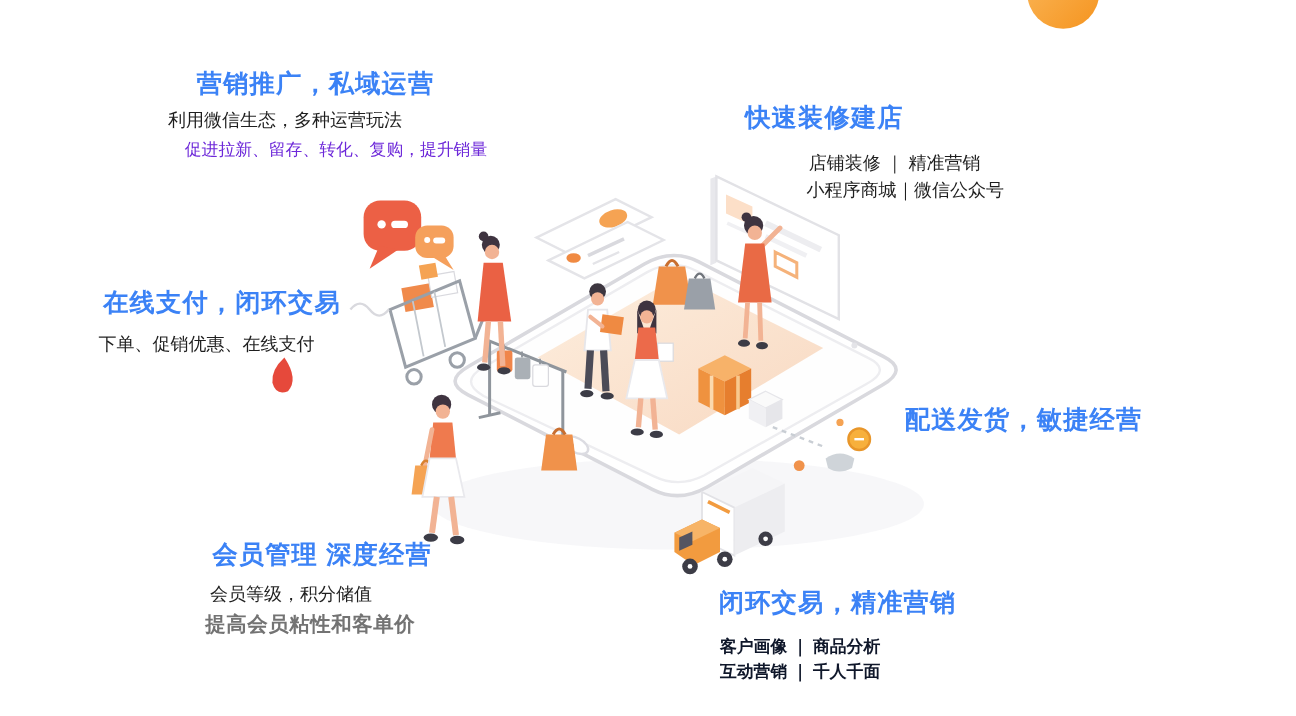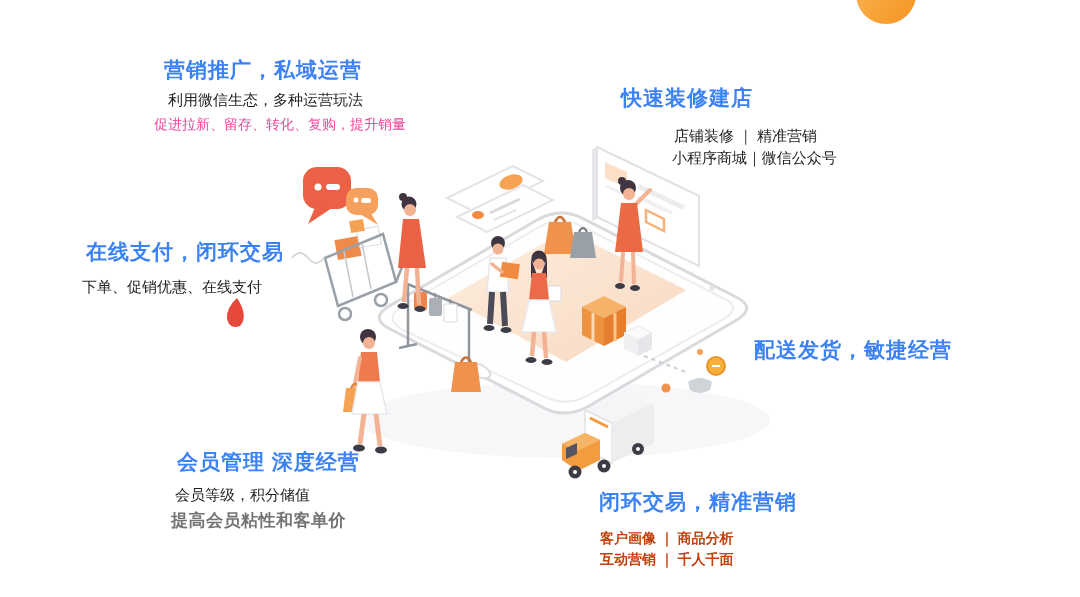--- a/index.html
+++ b/index.html
@@ -6,28 +6,28 @@
   html,body { background:#ffffff; }
   .canvas{
     position:relative; width:1080px; height:597px; overflow:hidden;
     background:#ffffff;
     font-family:"Liberation Sans","DejaVu Sans",sans-serif;
   }
   .canvas svg.illu{ position:absolute; left:0; top:0; }
   .txt{ position:absolute; white-space:nowrap; }
   .title{ font-size:21px; font-weight:700; color:#3b82f6; letter-spacing:1px; }
   .body{ font-size:15px; color:#1e1e1e; }
-  .body-sm{ font-size:14px; color:#c2410c; }
-  .red{ color:#ec4899; }
+  .body-sm{ font-size:14px; color:#0f172a; }
+  .red{ color:#6d28d9; }
   .bold{ font-weight:700; }
   .big-red{ font-size:17px; font-weight:700; color:#737373; letter-spacing:0.5px; }
 
   
   #t1   { left:164px; top:56px;  }
-  #t1l1 { left:168px; top:91px;  }
+  #t1l1 { left:140px; top:91px;  }
   #t1l2 { left:154px; top:116px; }
 
   #t2   { left:604px; top:84px;margin-left:17px;  }
   #t2l1 { left:674px; top:127px; }
   #t2l2 { left:672px; top:149px; }
 
   #t3   { left:86px;  top:238px; }
   #t3l1 { left:82px;  top:278px; }
 
   #t4   { left:754px; top:336px; }

